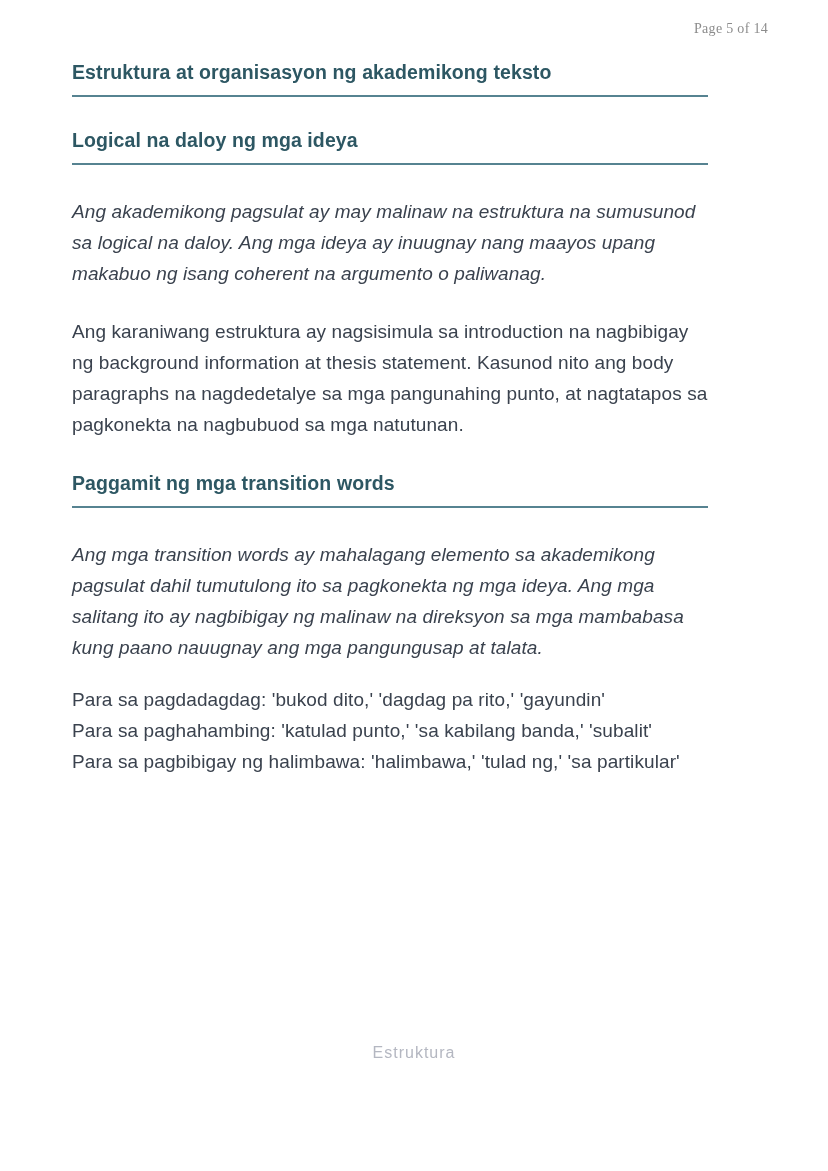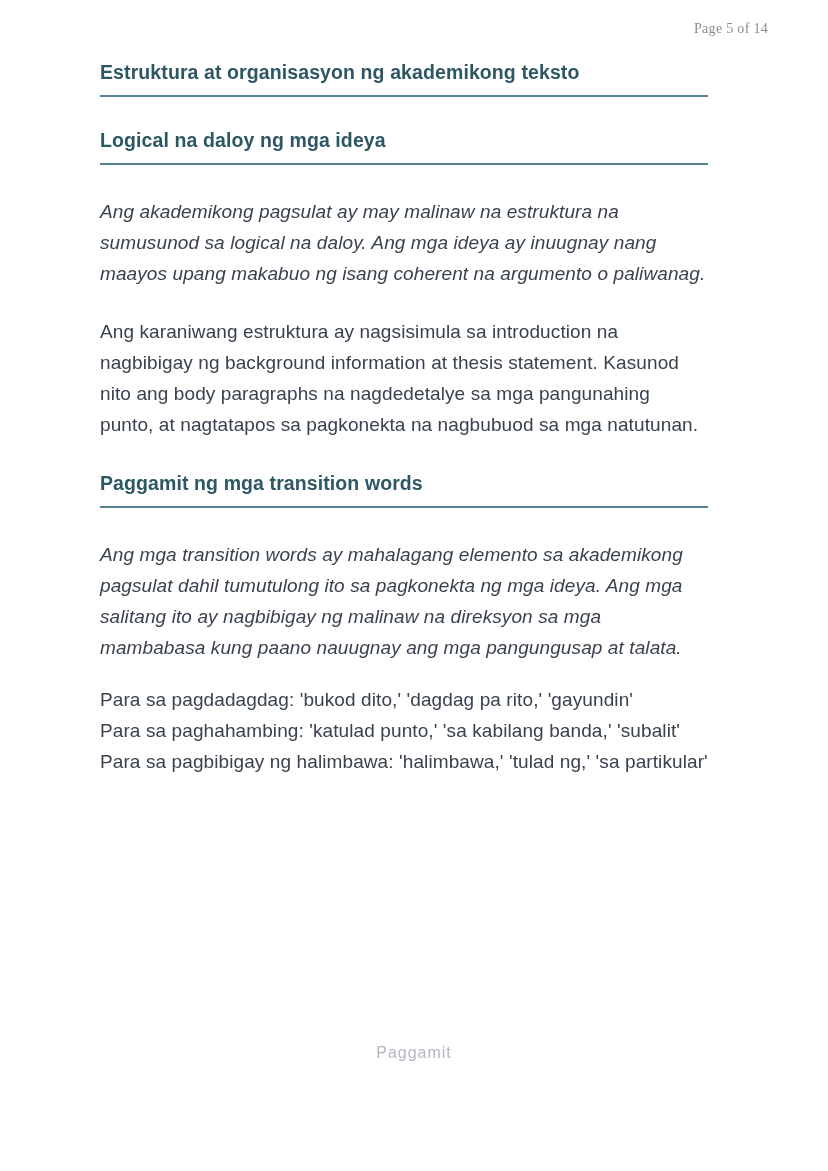--- a/index.html
+++ b/index.html
@@ -19,21 +19,21 @@
   .page-number {
     position: absolute;
     top: 21px;
     right: 60px;
     font-family: "Liberation Serif", serif;
     font-size: 14px;
     color: var(--page-number, #8c8c8c);
     letter-spacing: 0.3px;
   }
   .content {
-    padding: 60px 120px 0 100px;
+    padding: 60px 120px 0 72px;
   }
   .doc-heading {
     margin: 0;
     font-size: 19.5px;
     line-height: 24px;
     font-weight: 700;
     color: var(--heading, #2d5763);
     border-bottom: 2px solid var(--rule, #568391);
     padding-bottom: 11px;
     letter-spacing: 0.1px;
@@ -97,16 +97,16 @@
       <div class="body-para example-block">
         <div class="example-line">Para sa pagdadagdag: 'bukod dito,' 'dagdag pa rito,' 'gayundin'</div>
         <div class="example-line">Para sa paghahambing: 'katulad punto,' 'sa kabilang banda,' 'subalit'</div>
         <div class="example-line">Para sa pagbibigay ng halimbawa: 'halimbawa,' 'tulad ng,' 'sa partikular'</div>
       </div>
     </section>
 
   </main>
 
   <footer class="footer">
-    <span class="brand">Paggamit</span>
+    <span class="brand">Estruktura</span>
   </footer>
 
 </div>
 
 </body></html>

